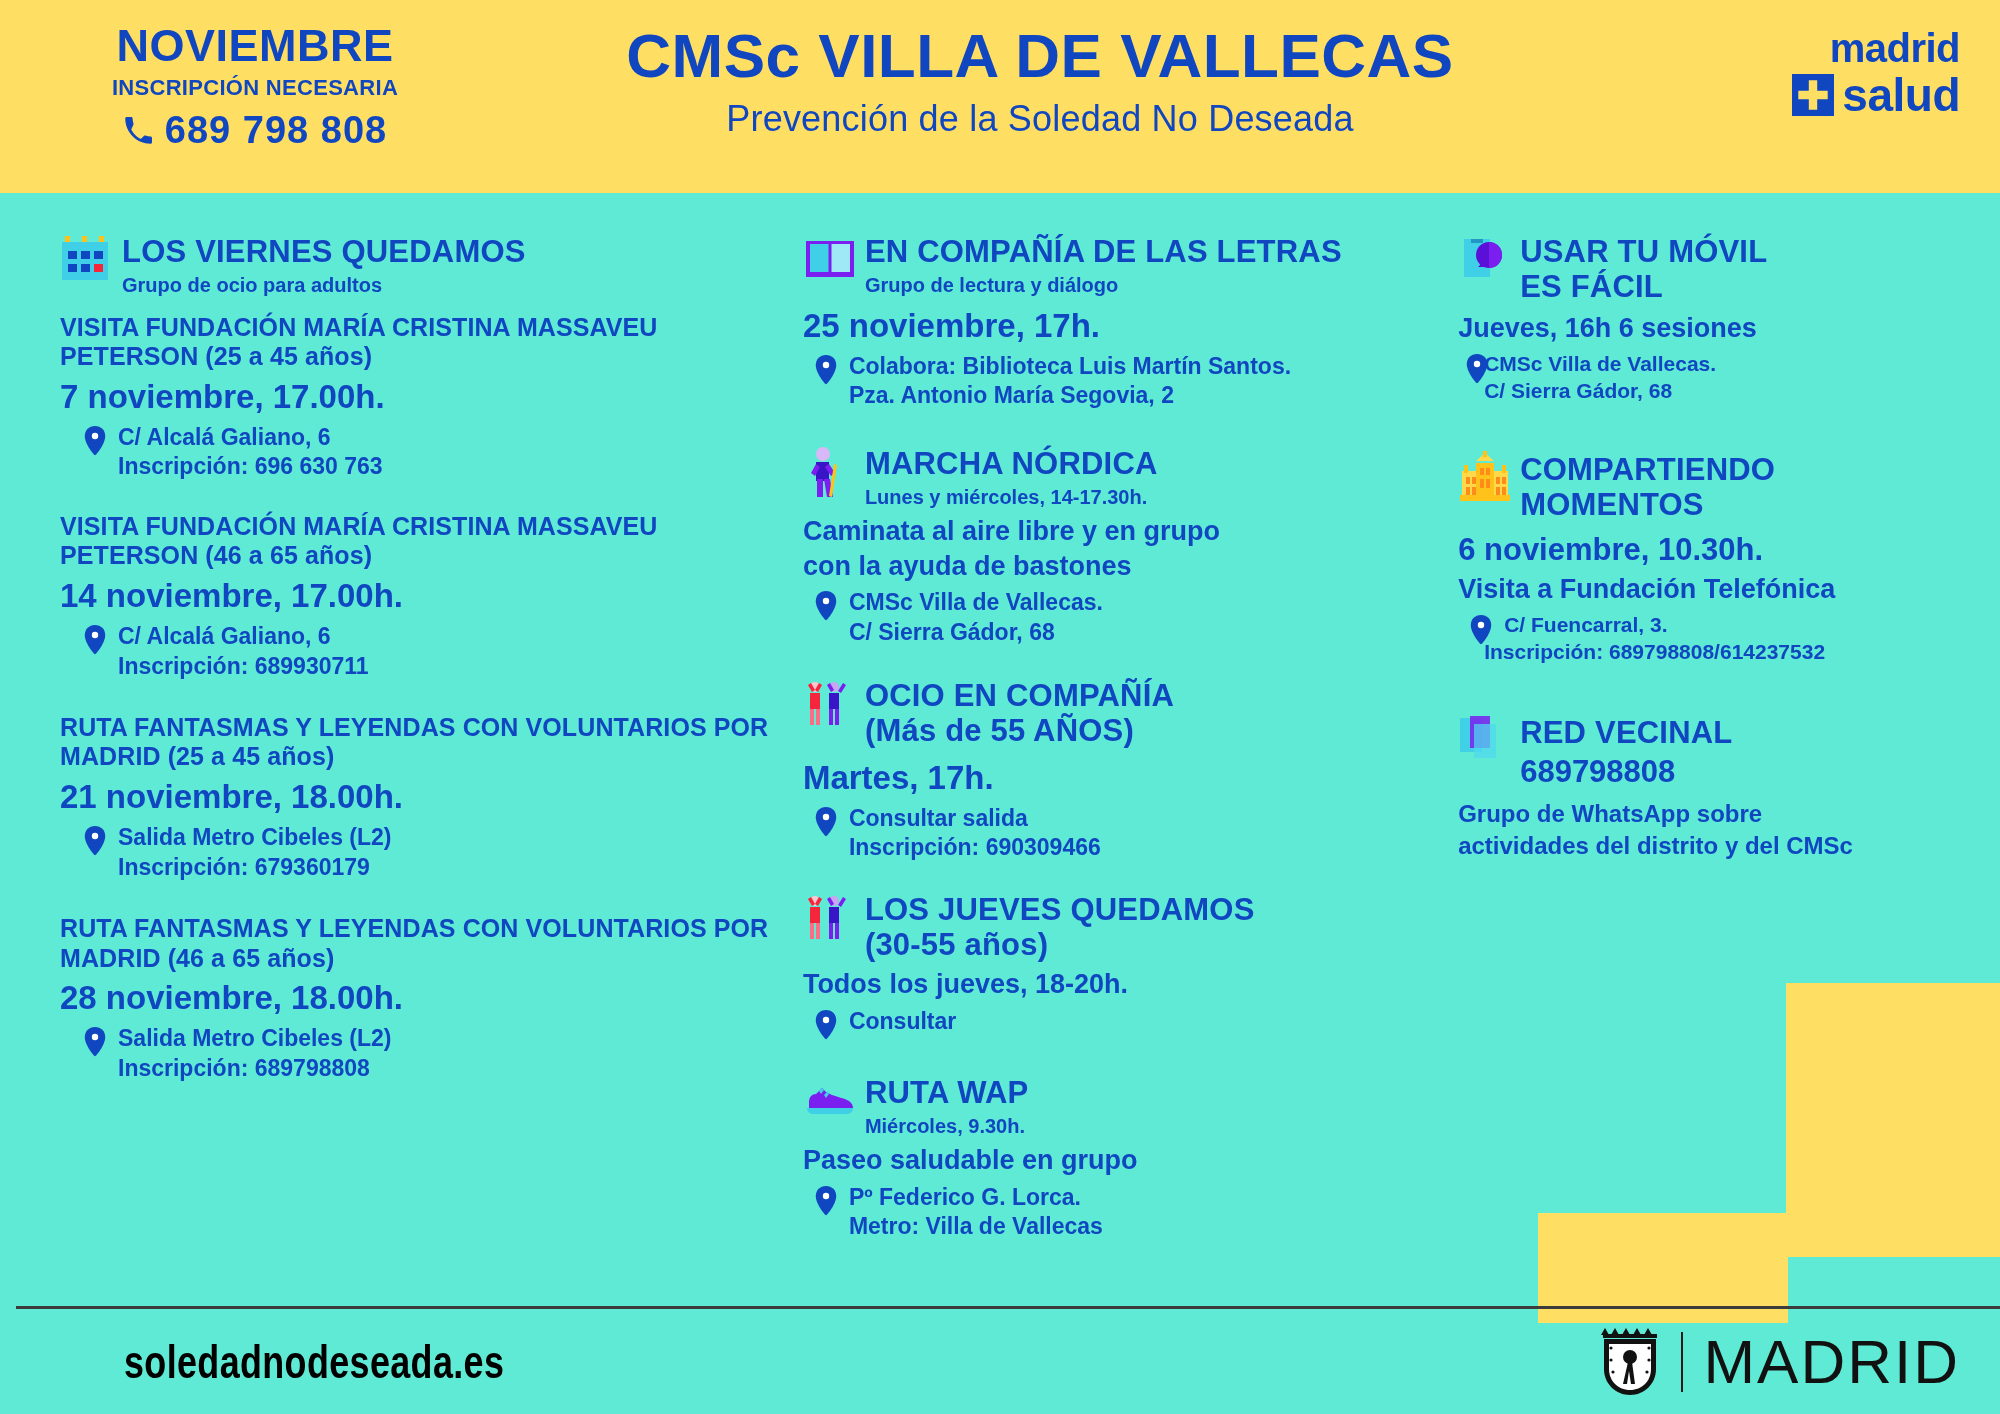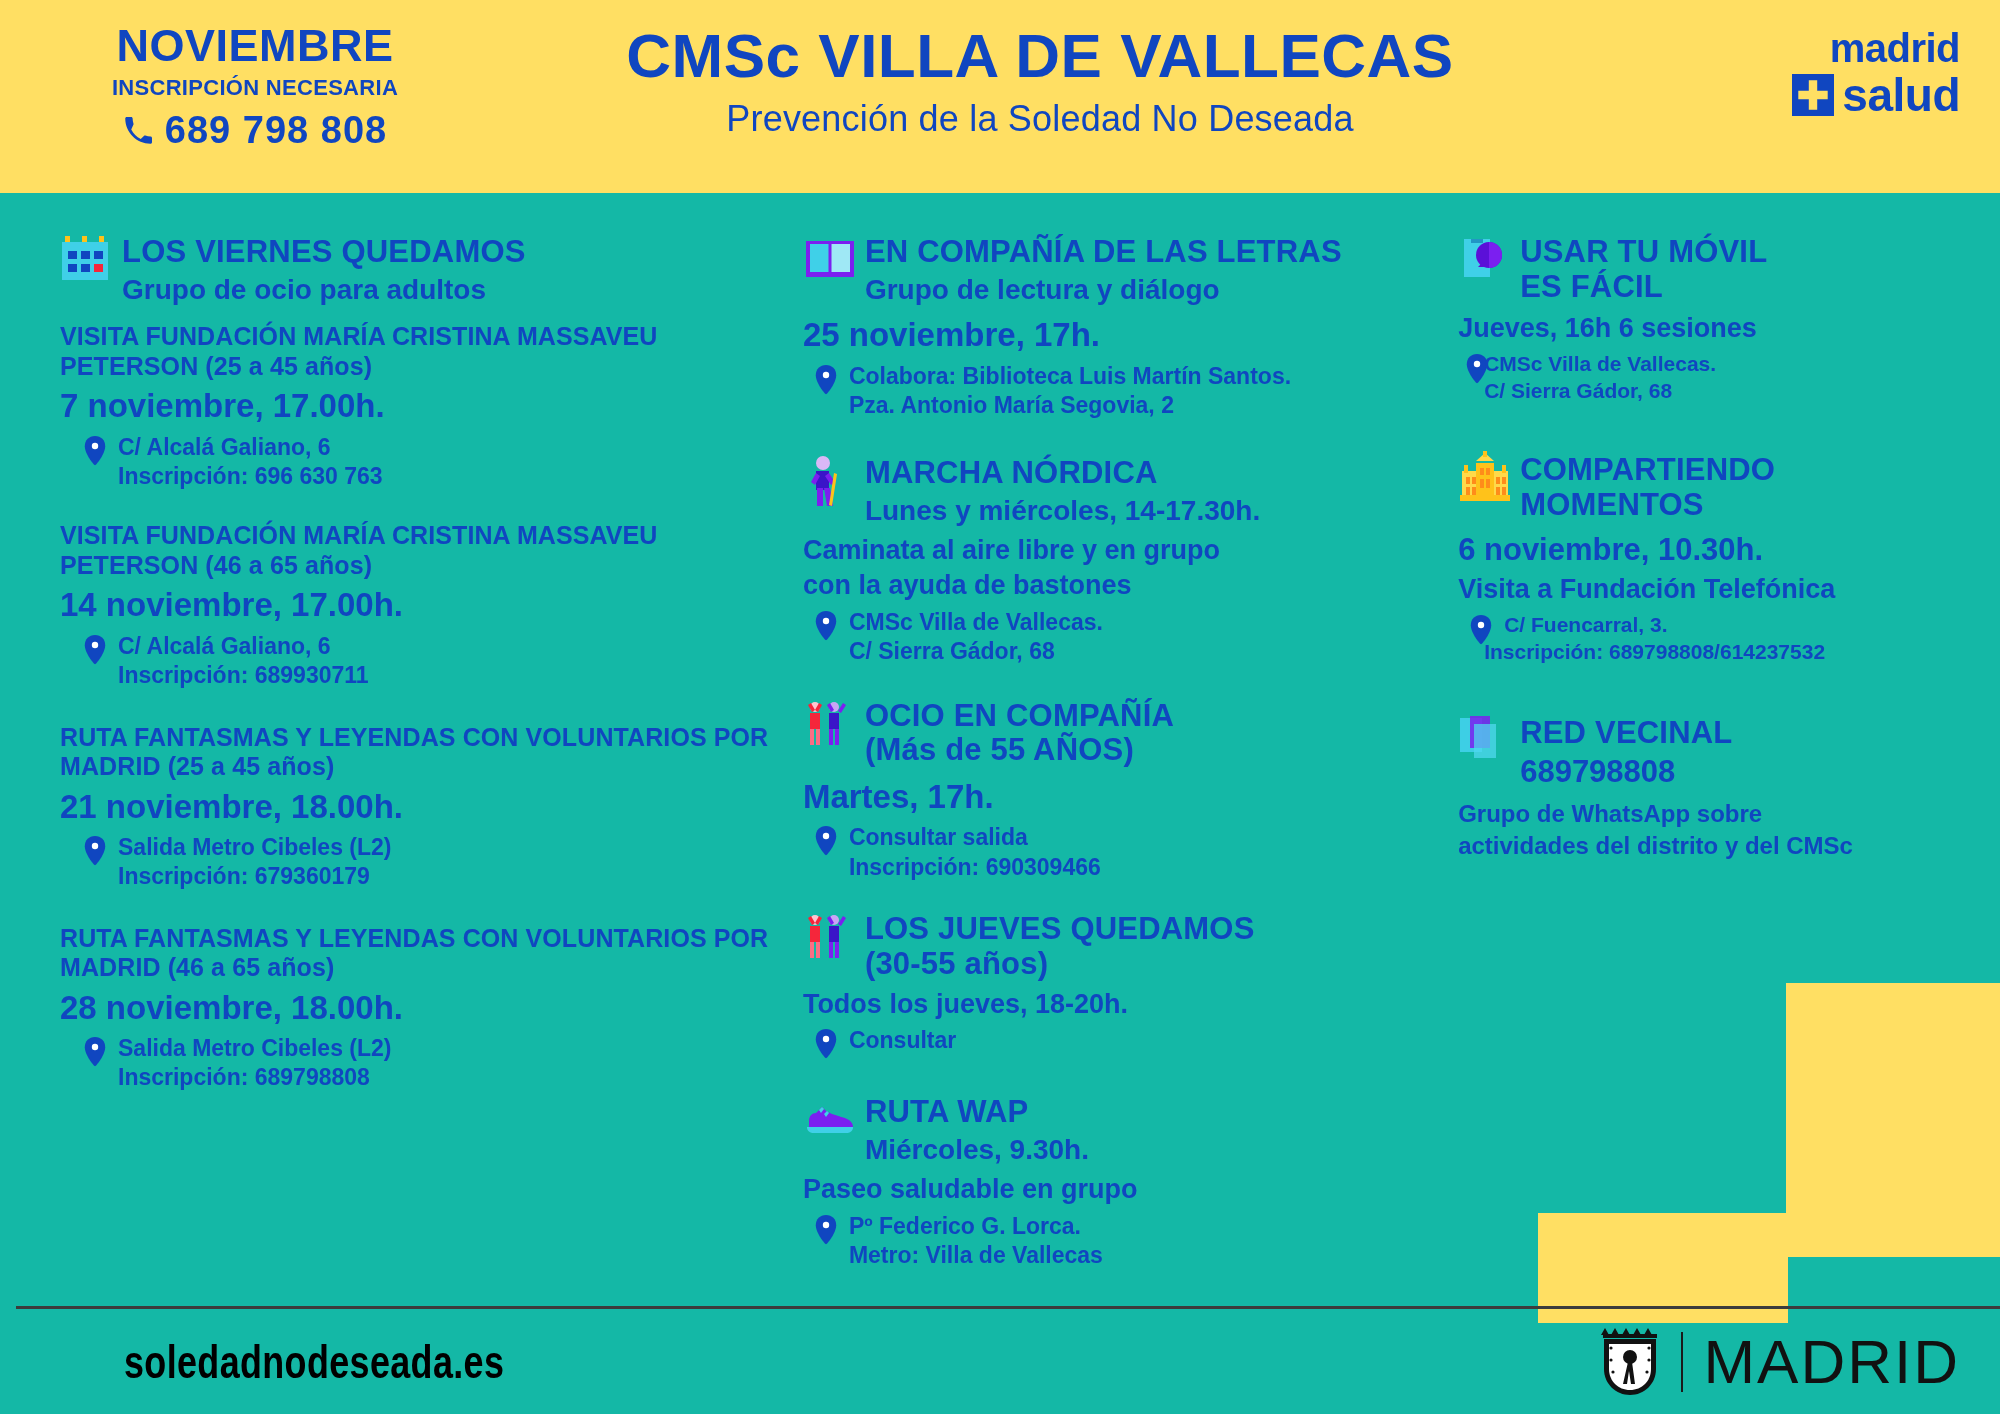--- a/index.html
+++ b/index.html
@@ -6,21 +6,21 @@
   * { box-sizing: border-box; margin: 0; padding: 0; }
   html, body {
     width: 2000px; height: 1414px;
     background: #ffffff;
     font-family: "Liberation Sans", sans-serif;
     overflow: hidden;
   }
   #poster {
     position: relative;
     width: 2000px; height: 1414px;
-    background: #14b8a6;
+    background: #5eead4;
   }
 
   
   .deco-sq { position: absolute; background: #ffdf63; z-index: 0; }
   .deco-a { left: 1786px; top: 983px; width: 214px; height: 274px; }
   .deco-b { left: 1538px; top: 1213px; width: 250px; height: 110px; }
 
   
   .header {
     position: relative; z-index: 2;
@@ -96,21 +96,21 @@
   .act { margin-bottom: 26px; }
   .act-head { display: flex; align-items: flex-start; gap: 8px; }
   .act-icon { flex: 0 0 auto; width: 54px; height: 54px; }
   .act-icon svg { display: block; width: 100%; height: 100%; }
   .act-titles { padding-top: 2px; }
   .act-title {
     font-size: 31px; font-weight: 700; color: #1046c0;
     line-height: 1.12; letter-spacing: .2px;
   }
   .act-subtitle {
-    font-size: 28px; font-weight: 700; color: #1046c0;
+    font-size: 20px; font-weight: 700; color: #1046c0;
     line-height: 1.2; margin-top: 3px;
   }
 
   .evt { margin-top: 16px; }
   .evt-name {
     font-size: 25px; font-weight: 700; color: #1046c0;
     line-height: 1.18; letter-spacing: .1px;
   }
   .evt-date {
     font-size: 33px; font-weight: 700; color: #1046c0;

